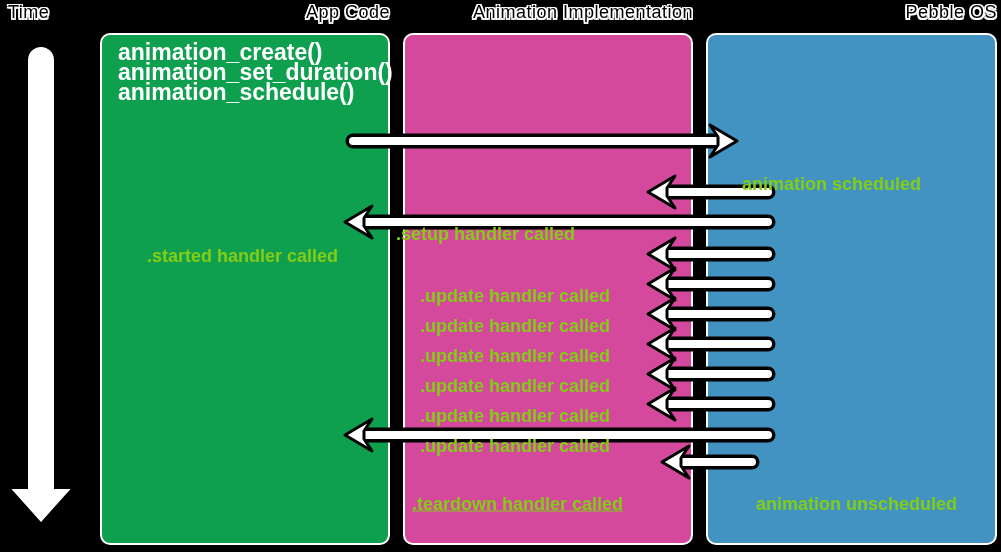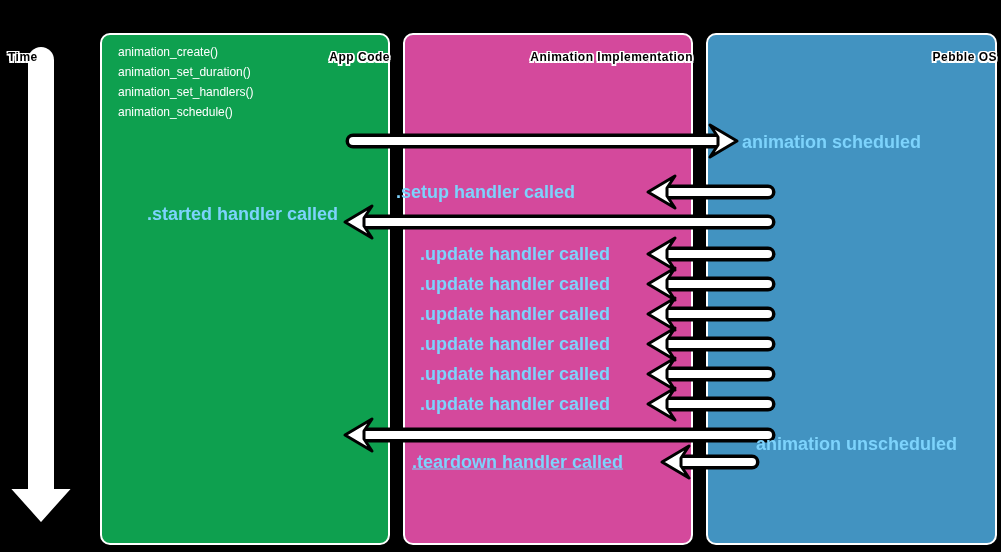--- a/index.html
+++ b/index.html
@@ -19,39 +19,39 @@
     z-index:1;
   }
   .lane-app{left:100px;width:290px;}
   .lane-impl{left:403px;width:290px;}
   .lane-os{left:706px;width:291px;}
   #arrow-layer{
     position:absolute;left:0;top:0;z-index:2;pointer-events:none;
   }
   .hdr{
     position:absolute;top:2px;
-    font-size:12px;font-weight:bold;letter-spacing:.5px;
+    font-size:18px;font-weight:normal;letter-spacing:.5px;
     color:#000;white-space:nowrap;z-index:3;
     text-shadow:
       -1.5px -1.5px 0 #fff, 1.5px -1.5px 0 #fff,
       -1.5px  1.5px 0 #fff, 1.5px  1.5px 0 #fff,
       -1.5px  0 0 #fff, 1.5px 0 0 #fff,
        0 -1.5px 0 #fff, 0 1.5px 0 #fff;
-    margin-top: 48px;
   }
   .hdr.centered{text-align:right;}
   .lbl{
     position:absolute;
-    color:#7dd3fc;font-weight:bold;font-size:18px;
+    color:#84cc16;font-weight:bold;font-size:18px;
     white-space:nowrap;z-index:3;
     transform:translateY(-50%);
+    margin-top:42px;
   }
   .fn-list{
     position:absolute;left:118px;top:42px;
-    color:#fff;font-weight:normal;font-size:12px;line-height:20px;
+    color:#fff;font-weight:bold;font-size:23px;line-height:20px;
     white-space:nowrap;z-index:3;
   }
 </style>
 </head>
 <body>
 
 <div id="stage">
 
   <div class="hdr" style="left:8px;">Time</div>
   <div class="hdr centered" style="left:100px;width:290px;">App Code</div>
@@ -123,30 +123,29 @@
       <g>
         <line x1="752" y1="462" x2="678" y2="462" stroke="#000" stroke-width="15" stroke-linecap="round"></line>
         <line x1="752" y1="462" x2="678" y2="462" stroke="#fff" stroke-width="8" stroke-linecap="round"></line>
         <path d="M 662 462 L 689 446 L 681 458 L 681 466 L 689 478 Z" fill="#fff" stroke="#000" stroke-width="3" stroke-linejoin="round"></path>
       </g>
     </svg>
 
   <div class="fn-list">
     <div>animation_create()</div>
     <div>animation_set_duration()</div>
-    <div>animation_set_handlers()</div>
     <div>animation_schedule()</div>
   </div>
   <div class="lbl" style="right:663px;top:214px;">.started handler called</div>
 
   <div class="lbl" style="left:396px;top:192px;">.setup handler called</div>
   <div class="lbl" style="left:420px;top:254px;">.update handler called</div>
   <div class="lbl" style="left:420px;top:284px;">.update handler called</div>
   <div class="lbl" style="left:420px;top:314px;">.update handler called</div>
   <div class="lbl" style="left:420px;top:344px;">.update handler called</div>
   <div class="lbl" style="left:420px;top:374px;">.update handler called</div>
   <div class="lbl" style="left:420px;top:404px;">.update handler called</div>
   <div class="lbl" style="left:412px;top:462px;text-decoration:underline;">.teardown handler called</div>
 
   <div class="lbl" style="left:742px;top:142px;">animation scheduled</div>
-  <div class="lbl" style="left:756px;top:444px;">animation unscheduled</div>
+  <div class="lbl" style="left:756px;top:462px;">animation unscheduled</div>
 
 </div>
 
 </body></html>

